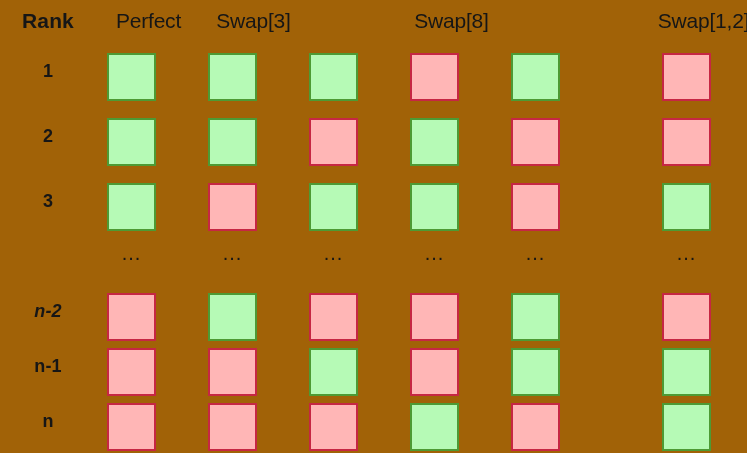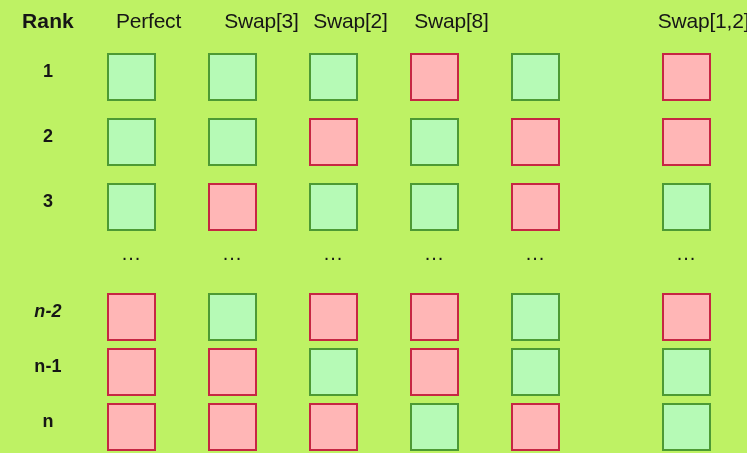--- a/index.html
+++ b/index.html
@@ -12,21 +12,21 @@
     width: 747px;
     height: 453px;
     overflow: hidden;
     color: #161616;
   }
 
   #matrix-figure {
     position: relative;
     width: 747px;
     height: 453px;
-    background: #bef264;
+    background: #a16207;
   }
 
   
   .header-row {
     position: absolute;
     left: 0;
     top: 0;
     width: 747px;
     height: 44px;
   }
@@ -95,22 +95,21 @@
   }
 </style>
 </head>
 <body>
 
 <div id="matrix-figure">
 
   <div class="header-row">
     <div class="rank-header">Rank</div>
     <div class="col-header" id="h0" style="left: 96px; width: 105px;">Perfect</div>
-    <div class="col-header" id="h1" style="left: 209px; width: 105px;">Swap[3]</div>
-    <div class="col-header" id="h2" style="left: 298px; width: 105px;">Swap[2]</div>
+    <div class="col-header" id="h1" style="left: 201px; width: 105px;">Swap[3]</div>
     <div class="col-header" id="h3" style="left: 399px; width: 105px;">Swap[8]</div>
     <div class="col-header" id="h5" style="left: 646px; width: 115px;">Swap[1,2]</div>
   </div>
 
   <div id="labels-layer">
       <div class="row-label" style="top: 60px;">1</div>
       <div class="row-label" style="top: 125px;">2</div>
       <div class="row-label" style="top: 190px;">3</div>
       <div class="row-label" style="top: 300px; font-style: italic;">n-2</div>
       <div class="row-label" style="top: 355px;">n-1</div>

